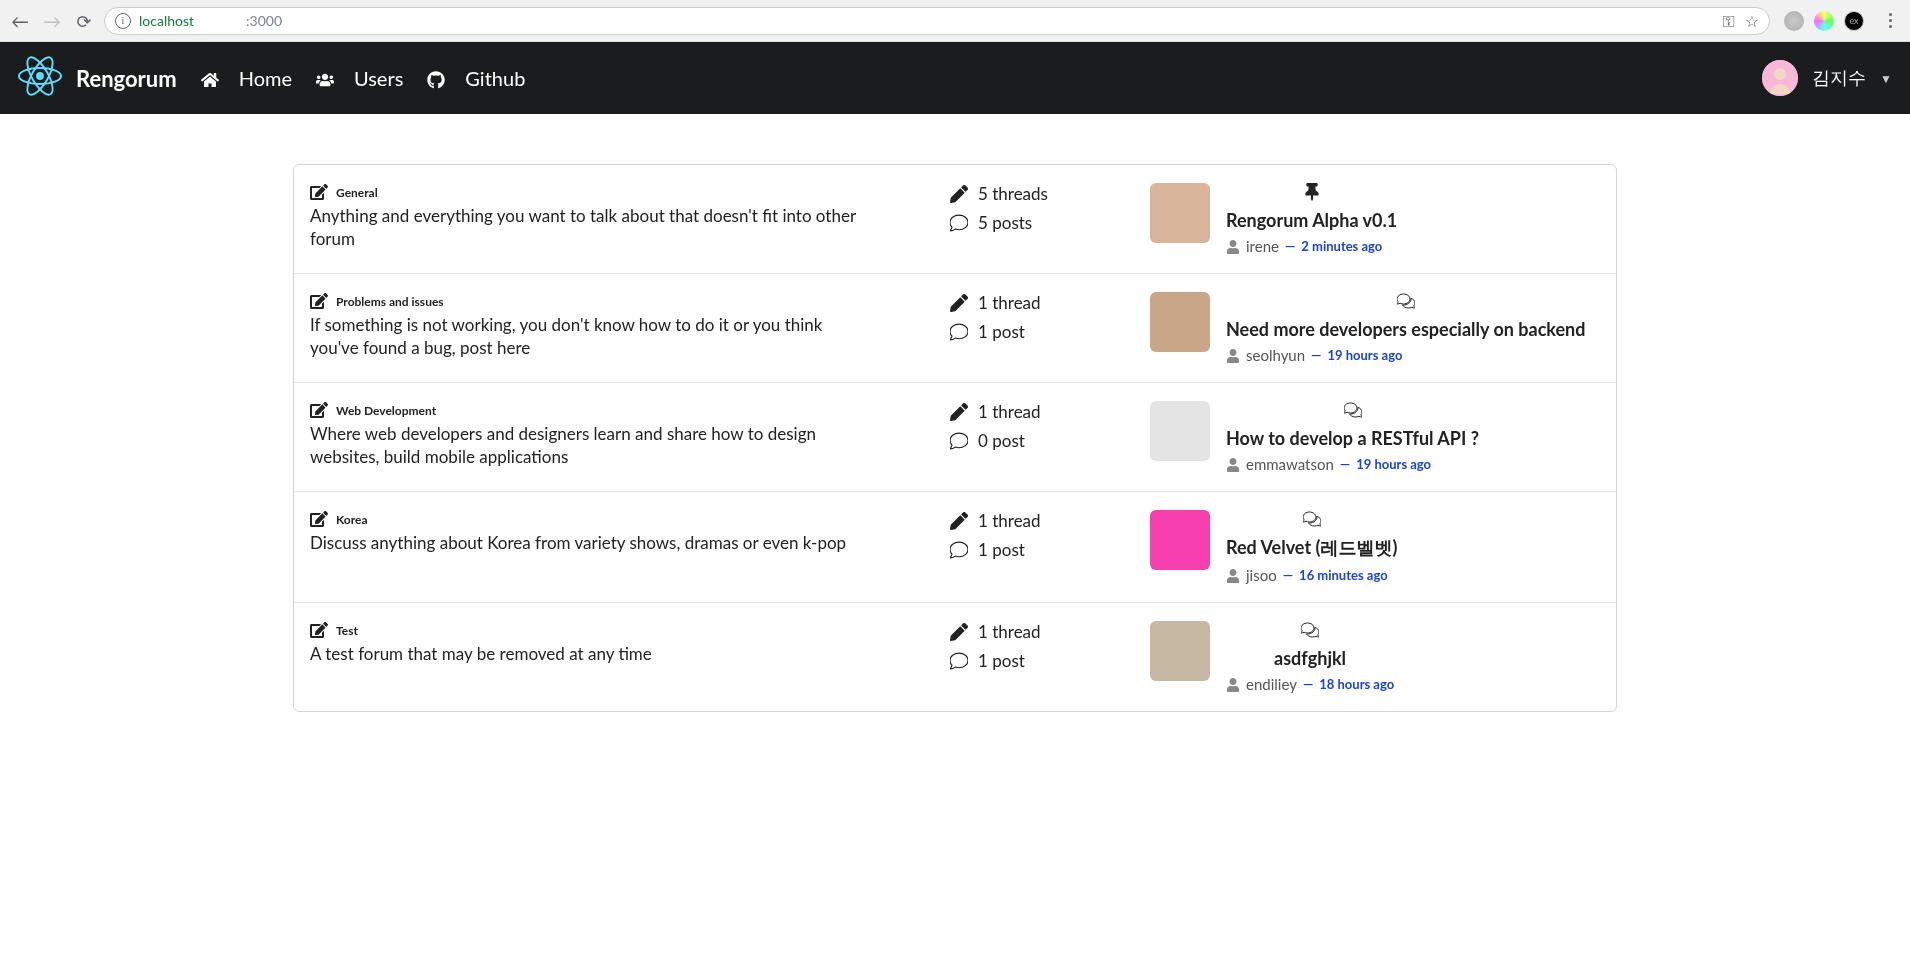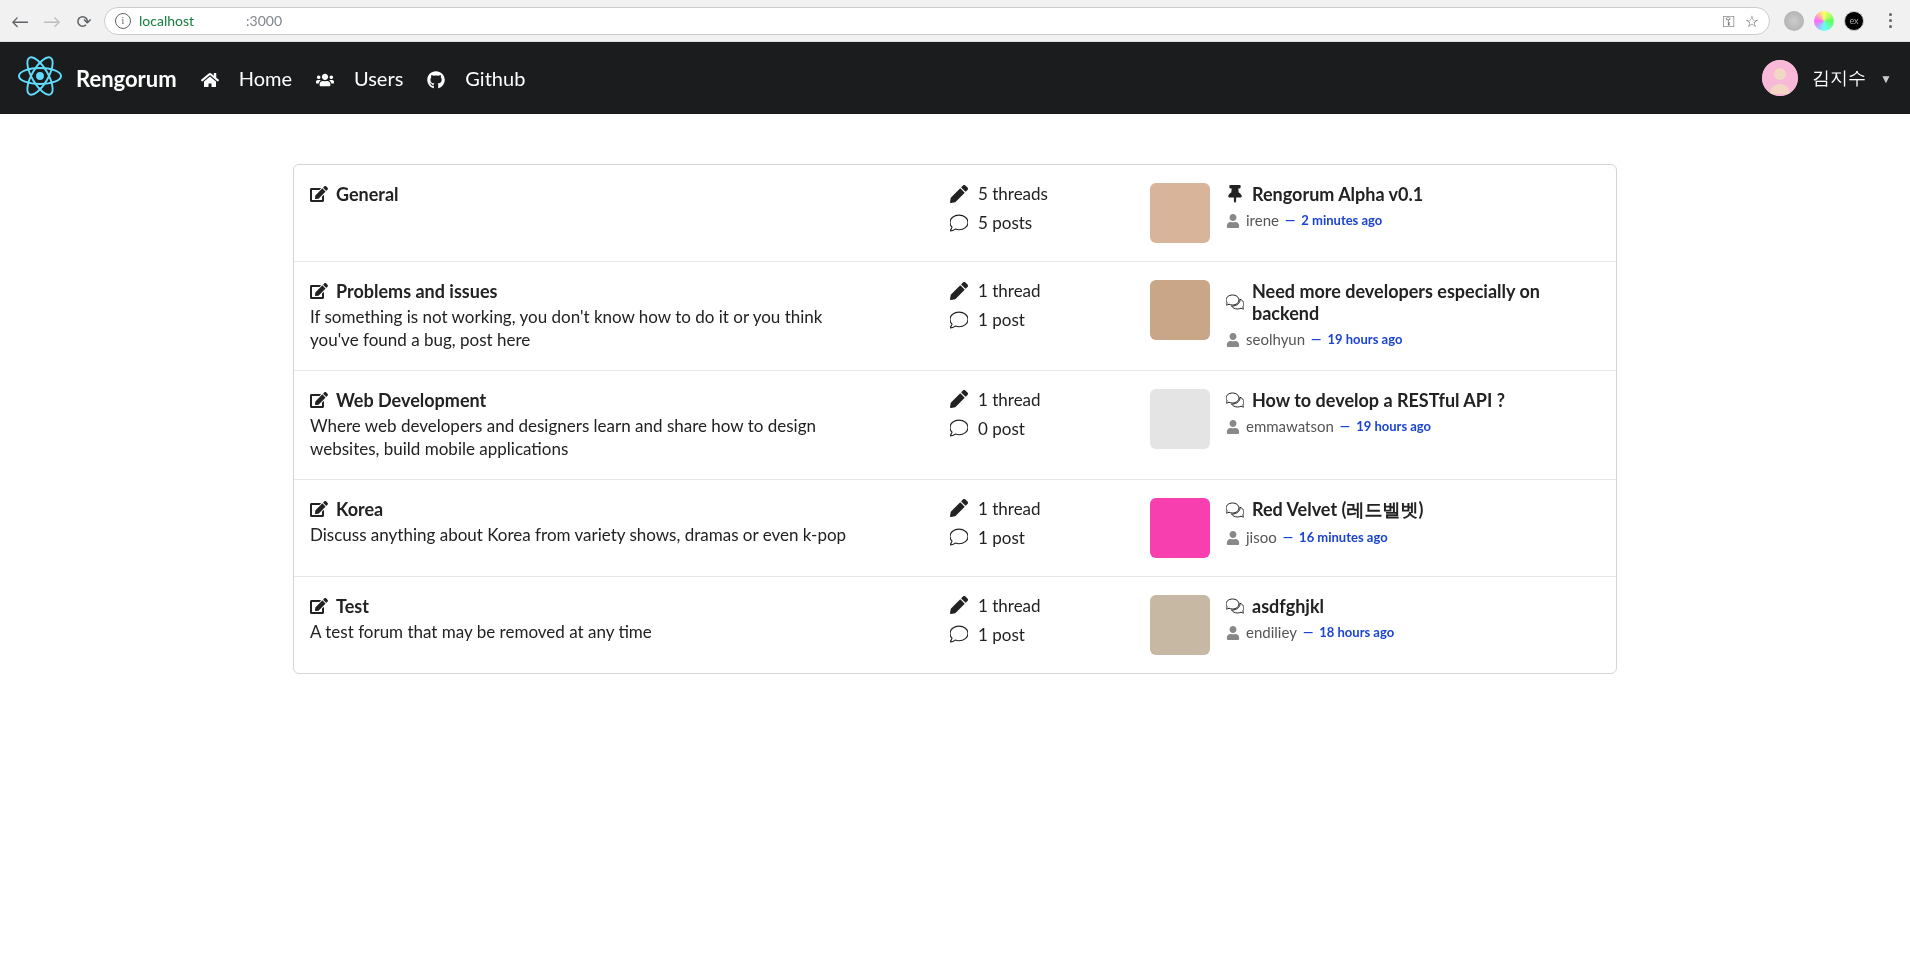--- a/index.html
+++ b/index.html
@@ -30,27 +30,27 @@
 .navbar .right .avatar { width:36px;height:36px;border-radius:50%; background:#f8b8d8; display:flex;align-items:center;justify-content:center;overflow:hidden; }
 
 
 .container { max-width: 1340px; margin: 50px auto 0; padding: 0 8px; }
 .forum-list { border:1px solid #d4d4d5; border-radius:6px; overflow:hidden; }
 .forum-row { display:flex; padding:18px 16px; border-bottom:1px solid #e8e8e8; }
 .forum-row:last-child { border-bottom:none; }
 .col-main { flex: 0 0 640px; }
 .col-stats { flex: 0 0 200px; }
 .col-last { flex: 1; display:flex; gap:16px; }
-.forum-title { font-size:18px; font-weight:700; display:flex; align-items:center; gap:8px; }
+.forum-title { font-size:12px; font-weight:700; display:flex; align-items:center; gap:8px; }
 .forum-desc { font-size:17px; color:#222; margin-top:4px; line-height:1.35; max-width:560px; }
 .stat-line { font-size:17px; display:flex; align-items:center; gap:10px; }
 .stat-line + .stat-line { margin-top:8px; }
 .last-avatar { width:60px; height:60px; border-radius:6px; background:#e0cfc2; flex-shrink:0; }
 .last-info { display:flex; flex-direction:column; gap:6px; }
-.last-title { font-size:18px; font-weight:700; display:flex; align-items:center; gap:8px; }
+.last-title { font-size:18px; font-weight:700; display:flex; align-items:center; gap:8px;flex-direction:column; }
 .last-meta { font-size:15px; display:flex; align-items:center; gap:6px; color:#555; }
 .last-meta .time { color:#1a44d1; font-size:13px; font-weight:700; }
 .last-meta .dash { color:#1a44d1; font-size:13px; font-weight:700; }
 
 .icon { width:18px; height:18px; display:inline-block; flex-shrink:0; }
 .icon svg { width:100%; height:100%; }
 </style>
 </head>
 <body>
 
@@ -129,20 +129,21 @@
 <div class="container">
   <div class="forum-list" id="forum-list">
       <div class="forum-row">
     <div class="col-main">
       <div class="forum-title">
         <span class="icon"><svg viewBox="0 0 576 512" fill="currentColor">
                 <path d="M402.6 83.2l90.2 90.2c3.8 3.8 3.8 10 0 13.8L274.4 405.6l-92.8 10.3c-12.4 1.4-22.9-9.1-21.5-21.5l10.3-92.8L388.8 83.2c3.8-3.8 10-3.8 13.8 0zm162-22.9l-48.8-48.8c-15.2-15.2-39.9-15.2-55.2 0l-35.4 35.4c-3.8 3.8-3.8 10 0 13.8l90.2 90.2c3.8 3.8 10 3.8 13.8 0l35.4-35.4c15.2-15.3 15.2-40 0-55.2zM384 346.2V448H64V128h229.8c3.2 0 6.2-1.3 8.5-3.5l40-40c7.6-7.6 2.2-20.5-8.5-20.5H48C21.5 64 0 85.5 0 112v352c0 26.5 21.5 48 48 48h352c26.5 0 48-21.5 48-48V306.2c0-10.7-12.9-16-20.5-8.5l-40 40c-2.2 2.3-3.5 5.3-3.5 8.5z"></path>
               </svg></span>
         <span>General</span>
       </div>
+      <div class="forum-desc">Anything and everything you want to talk about that doesn't fit into other forum</div>
     </div>
     <div class="col-stats">
       <div class="stat-line">
         <span class="icon"><svg viewBox="0 0 512 512" fill="currentColor">
                 <path d="M497.9 142.1l-46.1 46.1c-4.7 4.7-12.3 4.7-17 0l-111-111c-4.7-4.7-4.7-12.3 0-17l46.1-46.1c18.7-18.7 49.1-18.7 67.9 0l60.1 60.1c18.8 18.7 18.8 49.1 0 67.9zM284.2 99.8L21.6 362.4.4 483.9c-2.9 16.4 11.4 30.6 27.8 27.8l121.5-21.3 262.6-262.6c4.7-4.7 4.7-12.3 0-17l-111-111c-4.8-4.7-12.4-4.7-17.1 0z"></path>
               </svg></span>
         <span>5 threads</span>
       </div>
       <div class="stat-line">
         <span class="icon"><svg viewBox="0 0 512 512" fill="currentColor">

